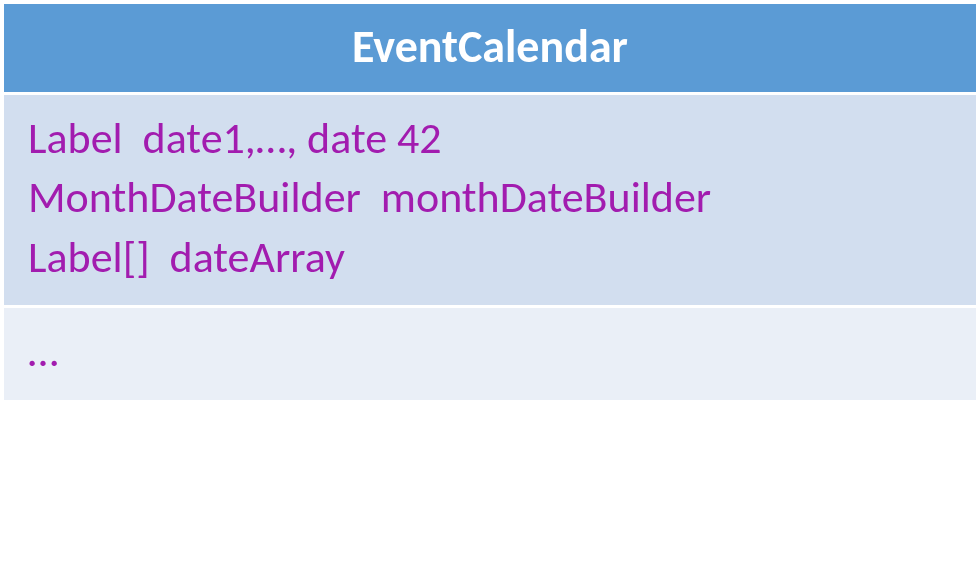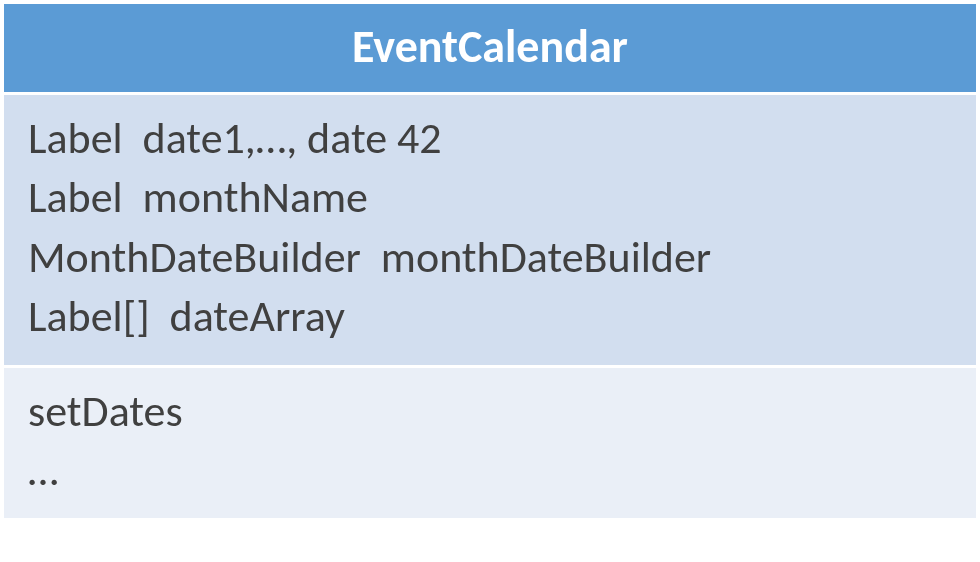--- a/index.html
+++ b/index.html
@@ -31,33 +31,31 @@
       background: #d2deef;
       padding: 14px 24px 18px 24px;
       border-bottom: 3px solid #ffffff;
     }
     .class-methods {
       background: #eaeff7;
       padding: 14px 24px 18px 24px;
     }
     .attr-line, .method-line {
       font-size: 44px;
-      color: #404040;
+      color: #a21caf;
       line-height: 1.35;
       white-space: pre;
     }
   </style>
 </head>
 <body>
 
 <div class="class-box">
   <div class="class-header">EventCalendar</div>
   <div class="class-attributes">
     <div class="attr-line">Label  date1,…, date 42</div>
-    <div class="attr-line">Label  monthName</div>
     <div class="attr-line">MonthDateBuilder  monthDateBuilder</div>
     <div class="attr-line">Label[]  dateArray</div>
   </div>
   <div class="class-methods">
-    <div class="method-line">setDates</div>
     <div class="method-line">…</div>
   </div>
 </div>
 
 </body></html>

